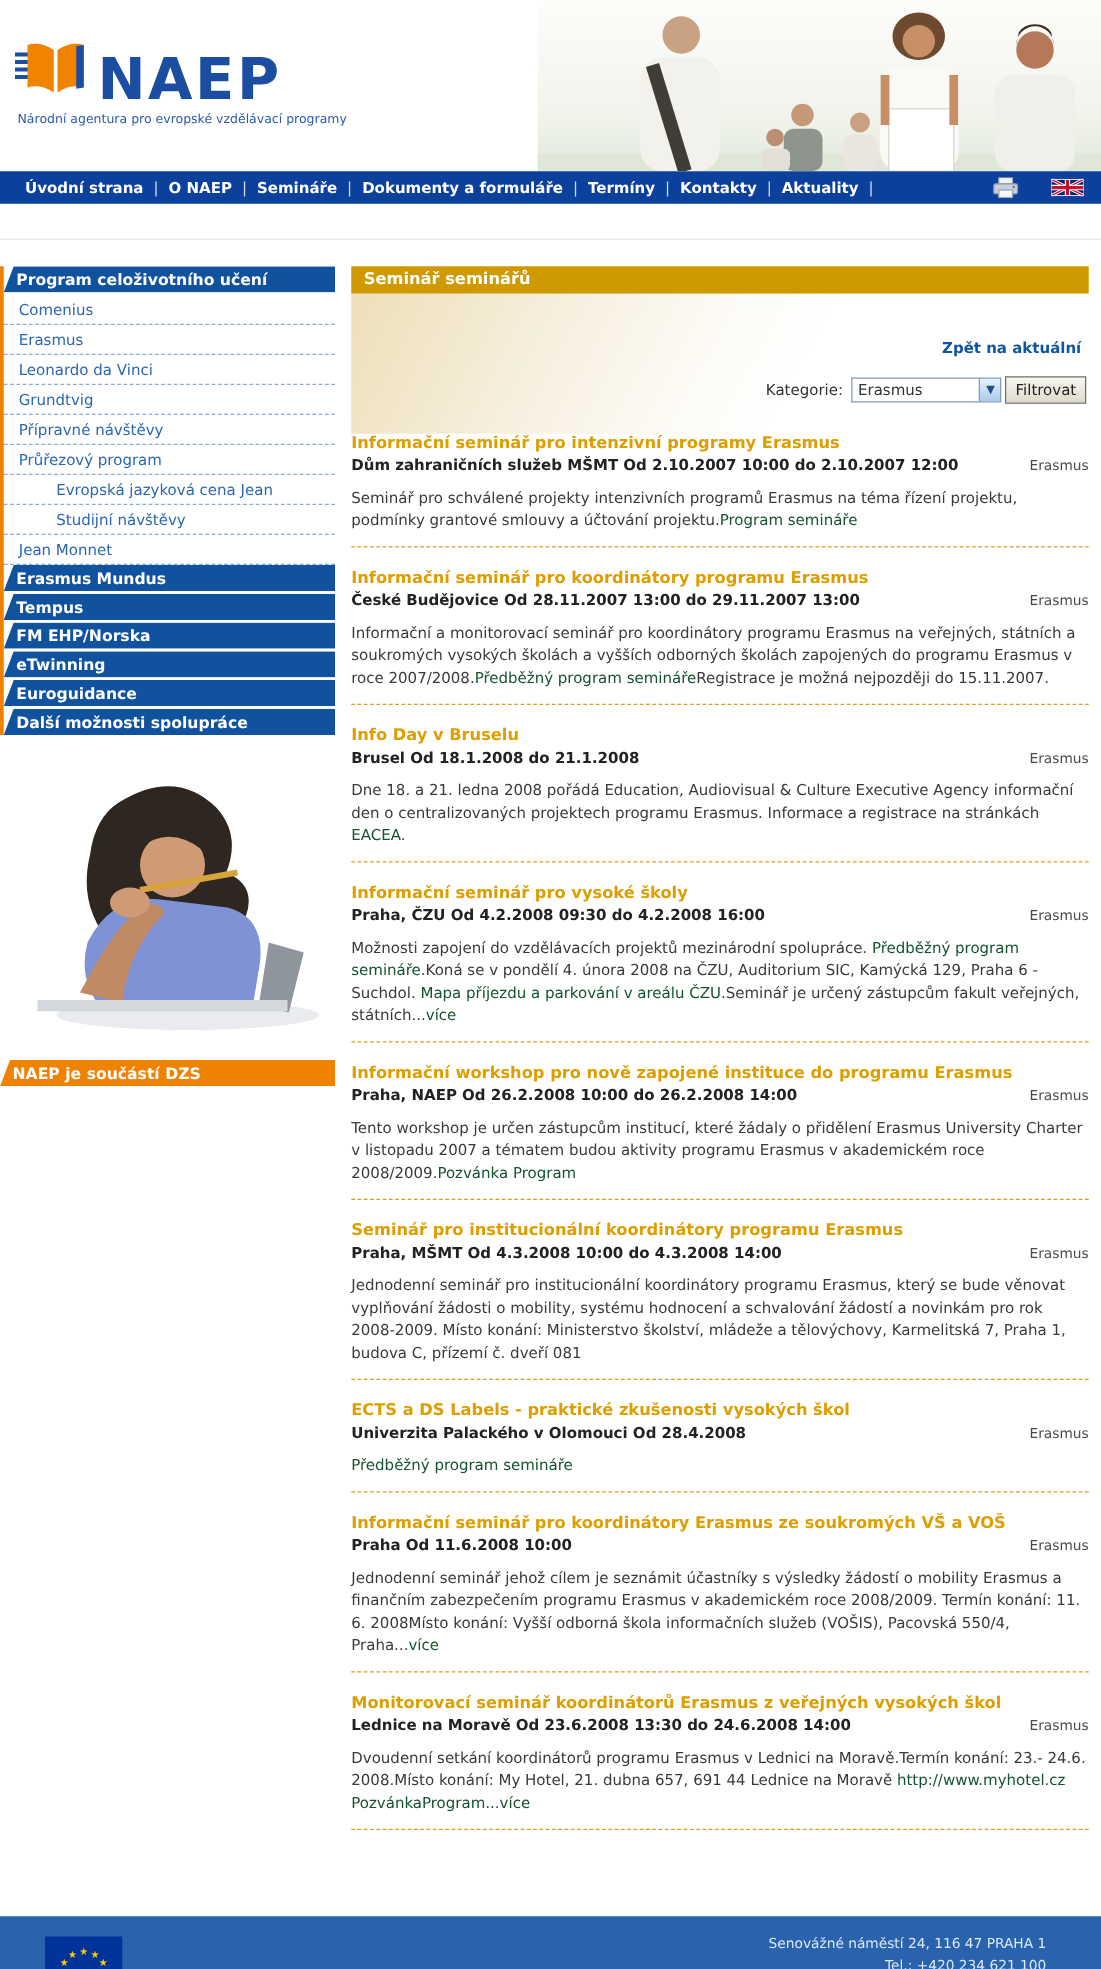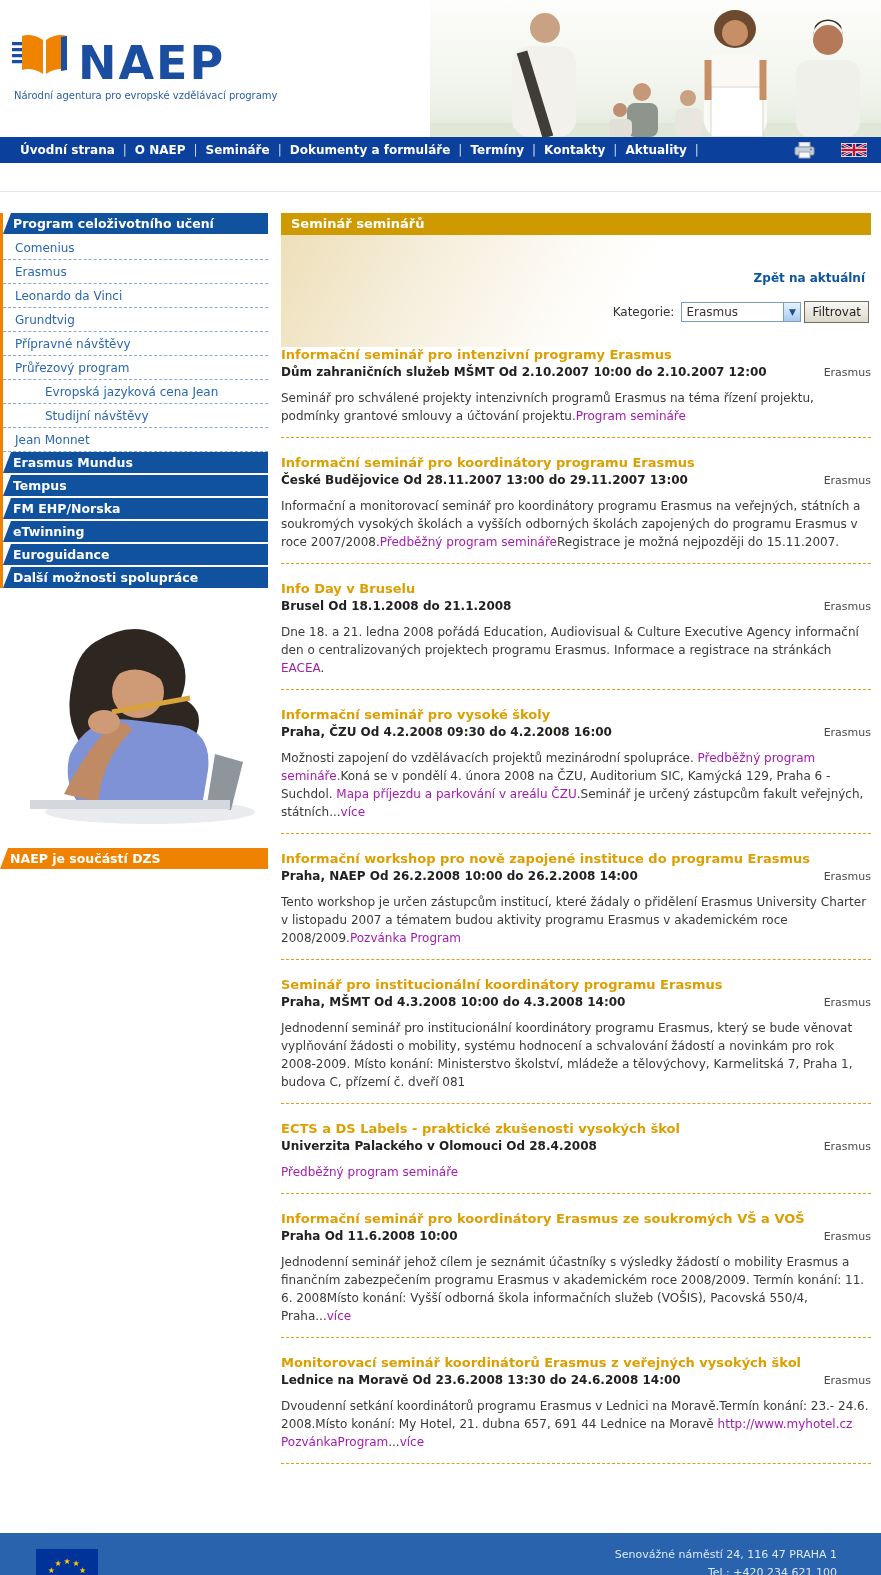--- a/index.html
+++ b/index.html
@@ -57,21 +57,21 @@
   .dd-btn { width:18px; height:20px; border:1px solid #7f9db9; background:linear-gradient(#e6f2fd,#a9cbed); color:#1d4f91; font-size:9px; display:flex; align-items:center; justify-content:center; }
   .filter-btn { height:22px; margin-left:3px; border:1px solid #6f6d62; background:linear-gradient(#f7f6f2,#dedacb); font-size:12px; padding:0 7px; font-family:inherit; color:#222; cursor:pointer; }
 
   .seminars { padding-bottom:6px; }
   .sem-entry { border-bottom:1px dashed #d89f1c; padding-bottom:12px; margin-bottom:17px; }
   .sem-title { color:#dd9e00; font-size:13px; font-weight:bold; margin:0 0 3px; cursor:pointer; }
   .sem-meta { display:flex; justify-content:space-between; align-items:baseline; }
   .sem-meta-left { font-size:12px; font-weight:bold; color:#222; }
   .sem-category { font-size:11px; color:#4a4a4a; }
   .sem-body { font-size:12px; color:#3a3a3a; line-height:1.5; margin:10px 0 0; }
-  .body-link { color:#a21caf; cursor:pointer; text-decoration:none; }
+  .body-link { color:#14532d; cursor:pointer; text-decoration:none; }
 
   
   .footer-gap { height:46px; }
   .footer-bar { height:100px; background:#2a63ad; position:relative; }
   .eu-flag { position:absolute; left:36px; top:16px; display:block; }
   .footer-info { position:absolute; right:44px; top:13px; text-align:right; font-size:11px; color:#dbe9f8; line-height:1.68; }
 </style>
 </head>
 <body>
 

